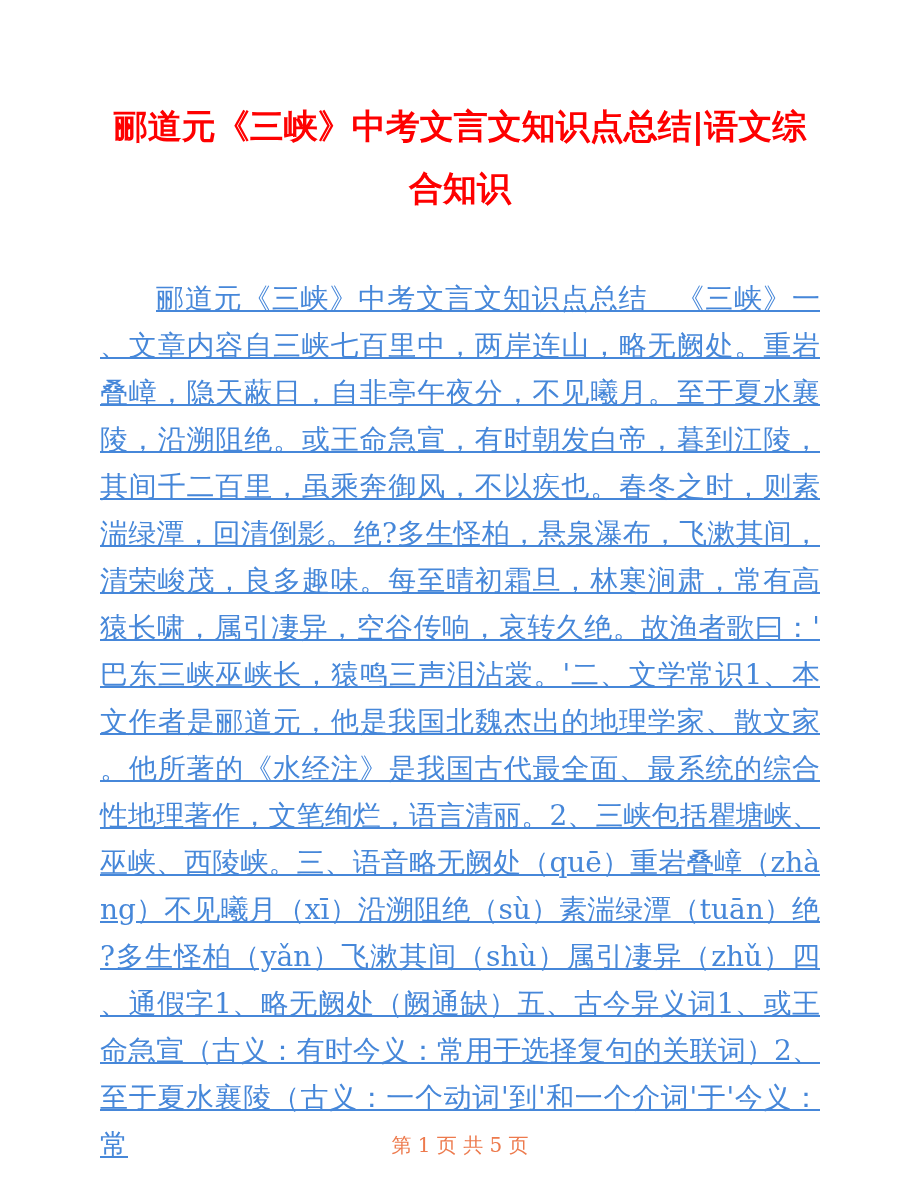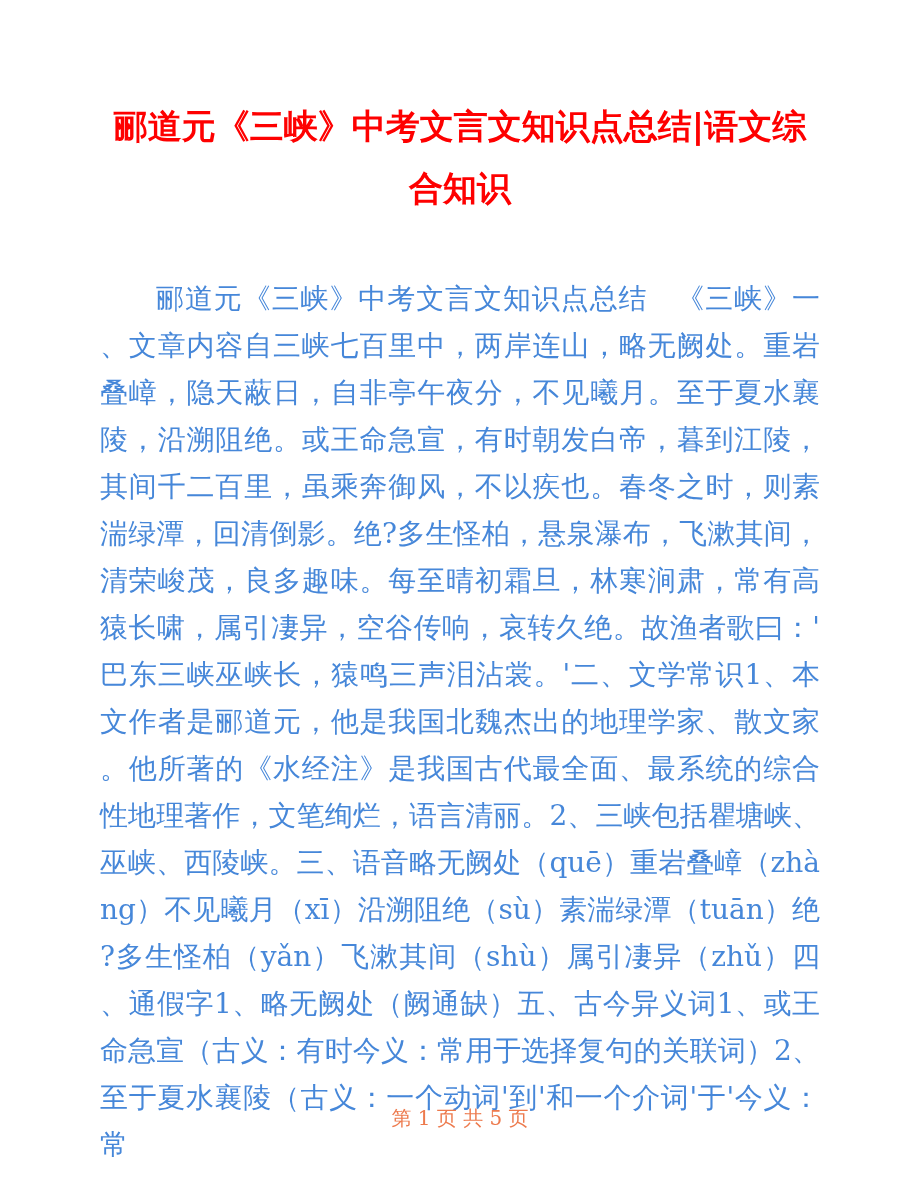--- a/index.html
+++ b/index.html
@@ -40,24 +40,25 @@
     margin-top: 56px;
     color: var(--color-body);
     font-size: 28px;
     line-height: 47px;
     text-align: justify;
     text-justify: inter-character;
     text-indent: 56px;
     word-break: break-all;
     line-break: anywhere;
     font-family: "DejaVu Serif", serif;
+    text-decoration: underline;
   }
   .page-footer {
     position: absolute;
-    top: 1105px;
+    top: 1132px;
     left: 0;
     width: 920px;
     text-align: center;
     color: var(--color-footer);
     font-size: 20px;
     line-height: 26px;
     font-family: "DejaVu Serif", serif;
   }
 </style>
 </head>

